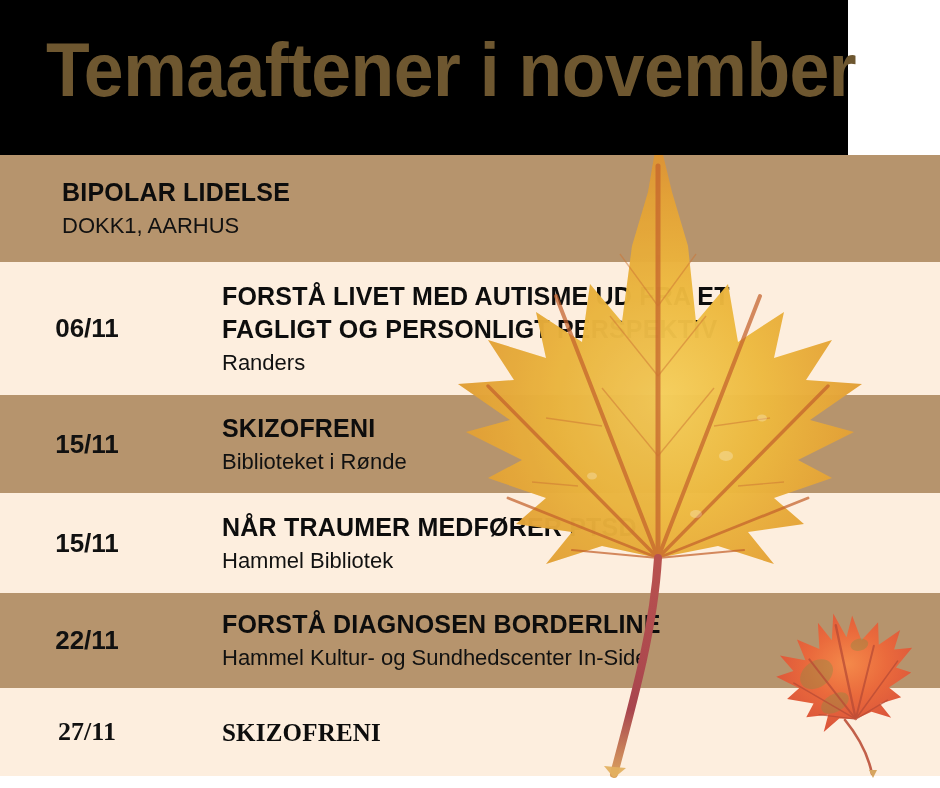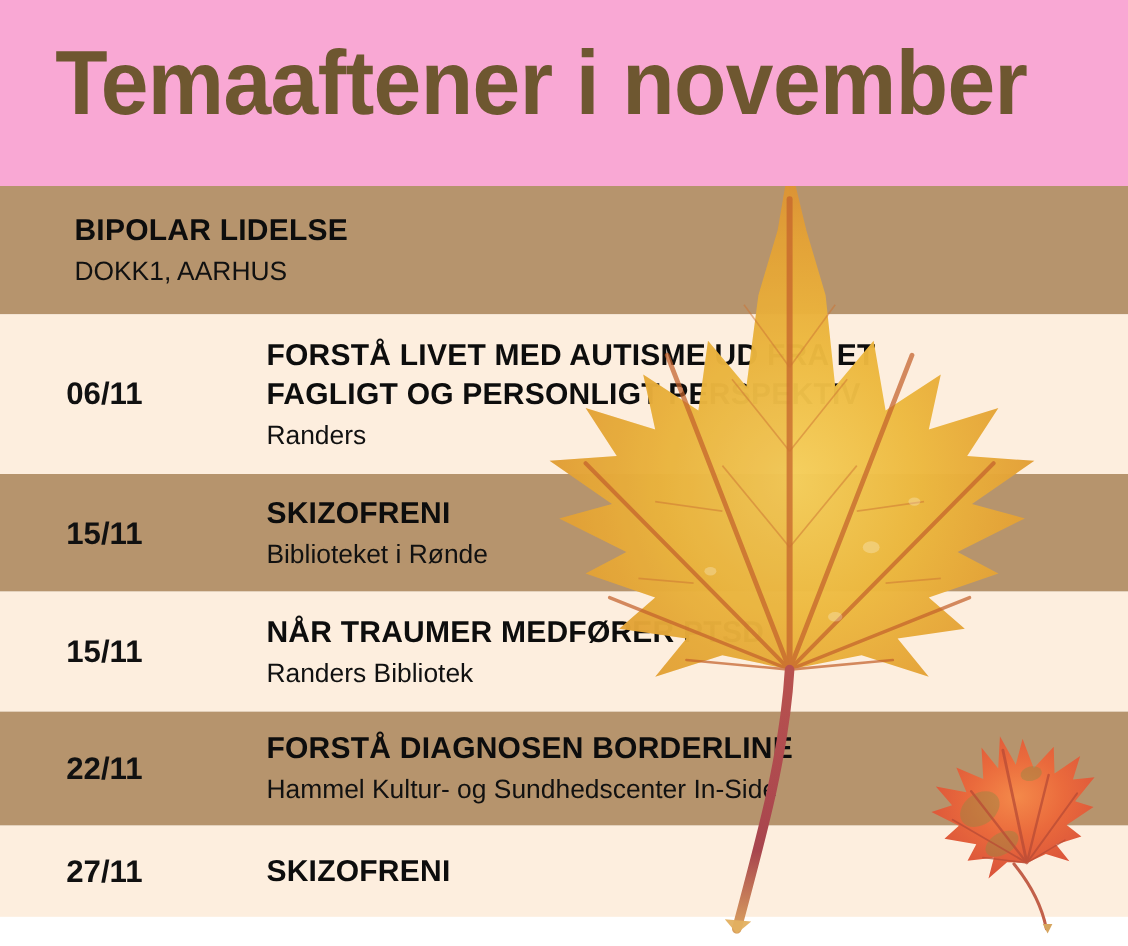--- a/index.html
+++ b/index.html
@@ -16,23 +16,23 @@
     width: 940px;
     height: 788px;
     overflow: hidden;
     background: #ffffff;
   }
 
   
   .header {
     position: absolute;
     left: 0; top: 0;
-    width: 940px;
+    width: 848px;
     height: 155px;
-    background: #f9a8d4;
+    background: #000000;
     z-index: 5;
   }
   .poster-title {
     position: absolute;
     left: 46px;
     top: 24px;
     font-family: "Liberation Sans Narrow", "Liberation Sans", sans-serif;
     font-size: 76px;
     line-height: 92px;
     font-weight: 700;
@@ -164,36 +164,36 @@
           <div class="row-venue">Biblioteket i Rønde</div>
         </div>
       </div>
     </div>
 
     <div class="row light" style="height:100px;">
       <div class="row-inner">
         <div class="row-date">15/11</div>
         <div class="row-text">
           <div class="row-title">NÅR TRAUMER MEDFØRER PTSD</div>
-          <div class="row-venue">Randers Bibliotek</div>
+          <div class="row-venue">Hammel Bibliotek</div>
         </div>
       </div>
     </div>
 
     <div class="row dark" style="height:95px;padding-left:31px;">
       <div class="row-inner">
         <div class="row-date">22/11</div>
         <div class="row-text">
           <div class="row-title">FORSTÅ DIAGNOSEN BORDERLINE</div>
           <div class="row-venue">Hammel Kultur- og Sundhedscenter In-Side</div>
         </div>
       </div>
     </div>
 
-    <div class="row light" style="height:76px;">
+    <div class="row light" style="height:88px;font-family:Liberation Serif, serif;">
       <div class="row-inner">
         <div class="row-date">27/11</div>
         <div class="row-text">
           <div class="row-title">SKIZOFRENI</div>
         </div>
       </div>
     </div>
 
   </div>
 

